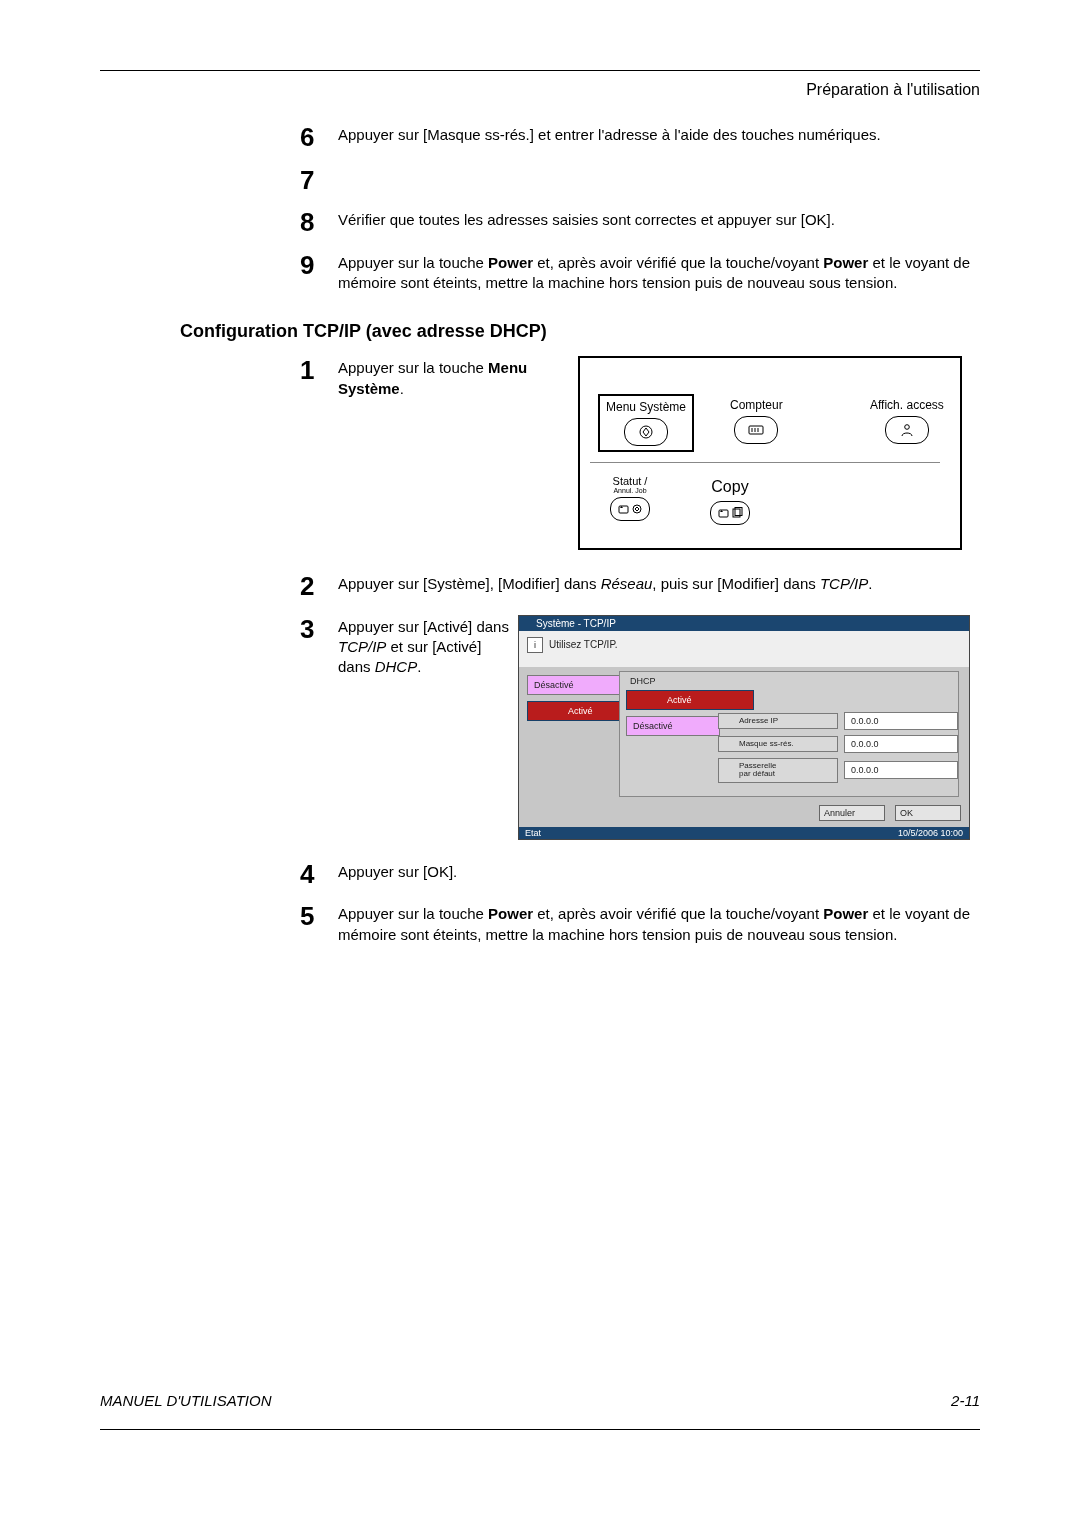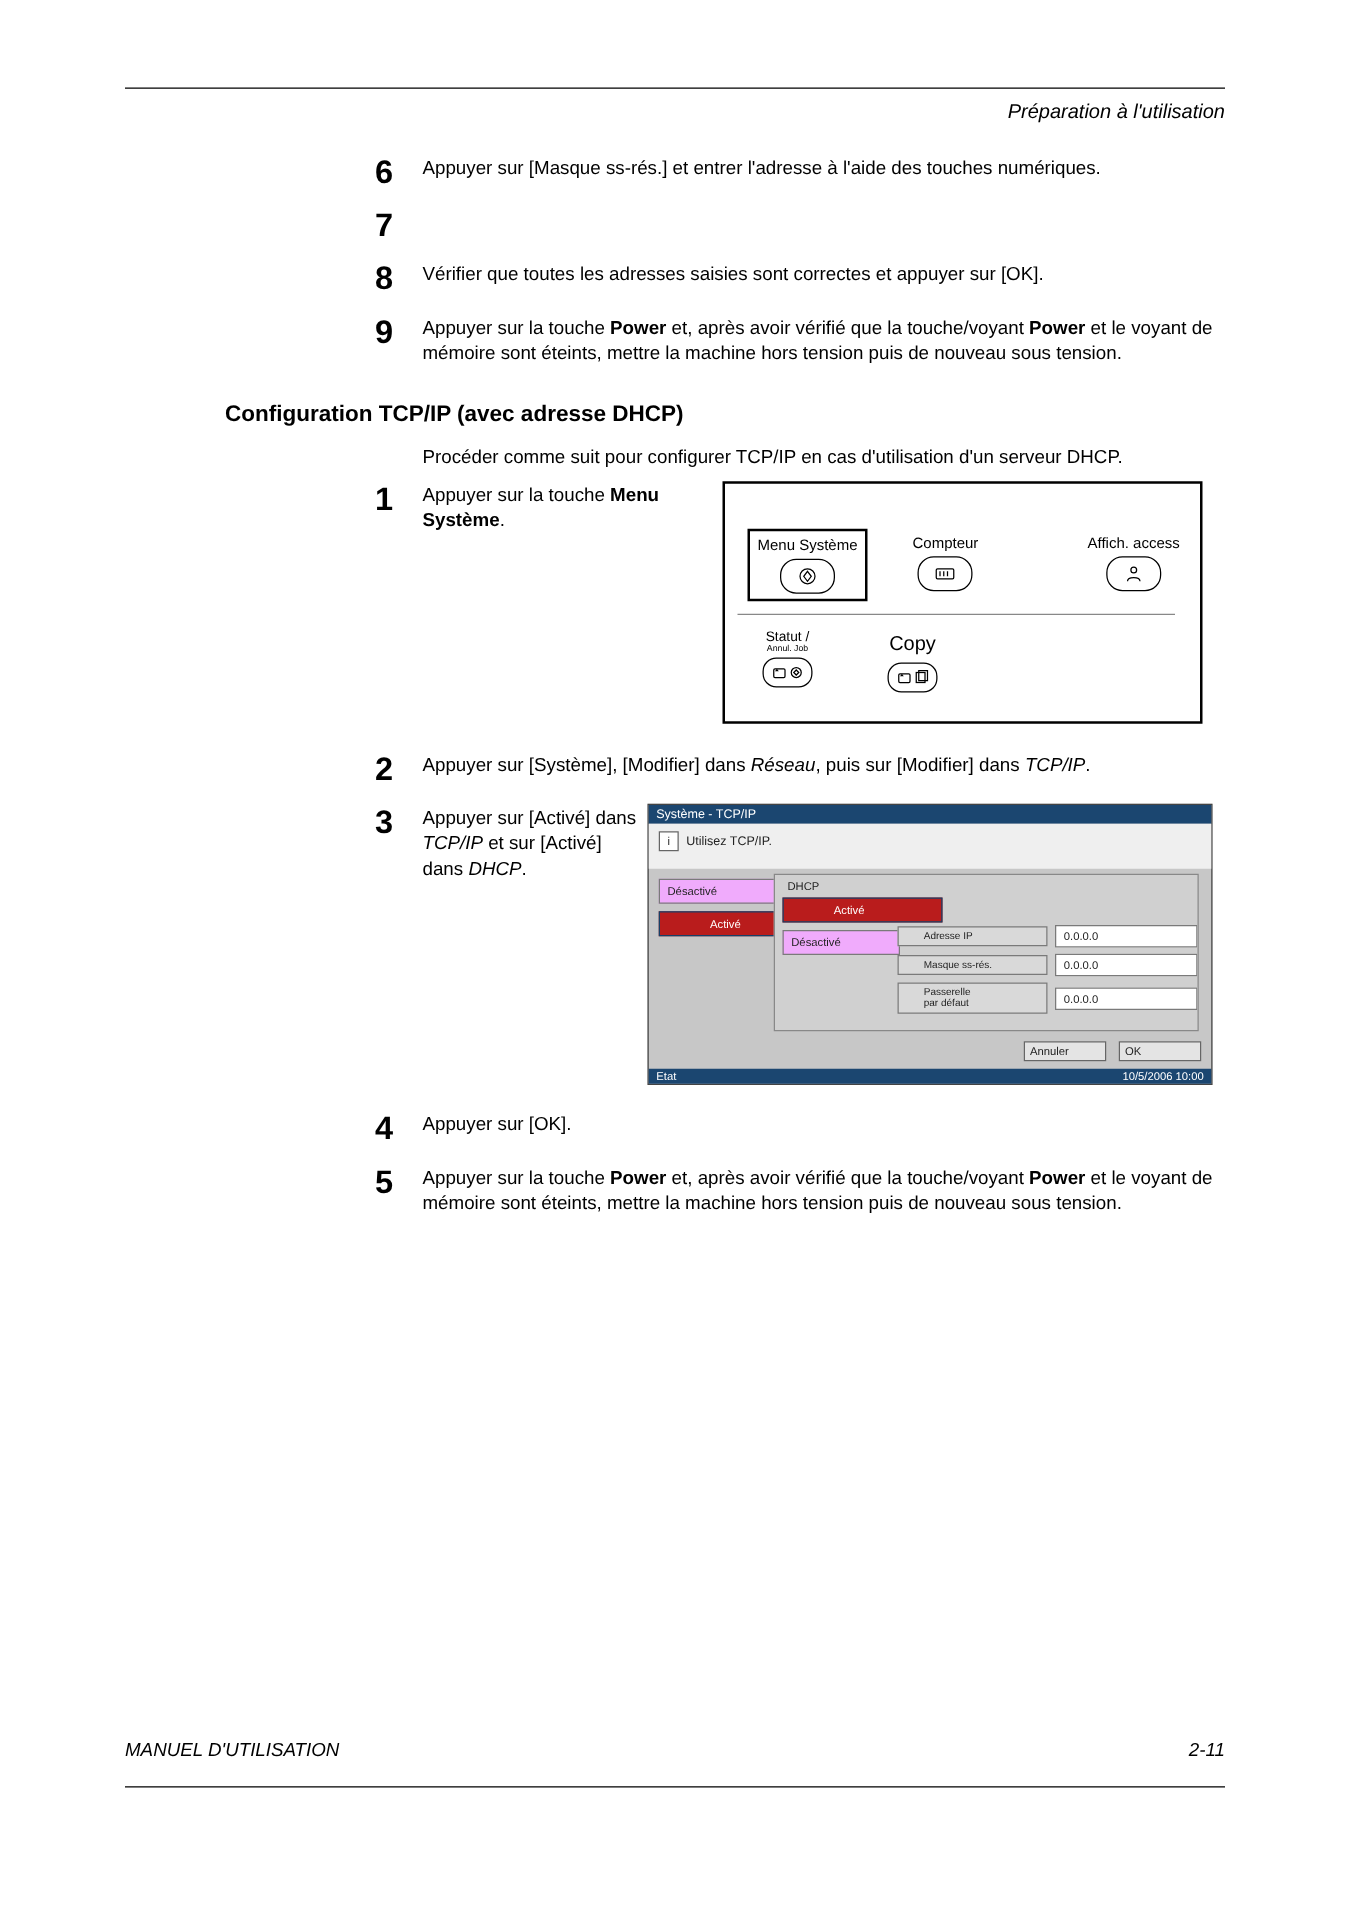--- a/index.html
+++ b/index.html
@@ -19,21 +19,20 @@
   .inner-frame {
     border-top: 1px solid #000;
     border-bottom: 1px solid #000;
     min-height: 1360px;
     padding: 10px 0 40px 0;
     box-sizing: border-box;
     position: relative;
   }
   .header-right {
     text-align: right;
-    font-style: italic;
     font-size: 16px;
     margin-bottom: 24px;
   }
   .step-row {
     display: flex;
     margin: 10px 0 14px 200px;
   }
   .step-num {
     font-size: 26px;
     font-weight: bold;
@@ -108,21 +107,21 @@
     border: 1px solid #444;
     font-size: 10px;
     background: #c7c7c7;
     color: #222;
     flex: 0 0 auto;
   }
   .scr-titlebar {
     background: #1b4670;
     color: #fff;
     font-size: 10px;
-    padding: 2px 6px;
+    padding: 2px 17px;
   }
   .scr-info {
     background: #efefef;
     padding: 6px 8px 14px 8px;
     display: flex; align-items: center;
     gap: 6px;
   }
   .info-icon {
     width: 14px; height: 14px; border: 1px solid #666;
     display: flex; align-items: center; justify-content: center;
@@ -249,21 +248,20 @@
 
     <div class="step-row">
       <div class="step-num">9</div>
       <div class="step-text">
         <span>Appuyer sur la touche </span><b>Power</b><span> et, après avoir vérifié que la touche/voyant </span><b>Power</b><span> et le voyant de mémoire sont éteints, mettre la machine hors tension puis de nouveau sous tension.</span>
       </div>
     </div>
 
     <h2 class="section-title">Configuration TCP/IP (avec adresse DHCP)</h2>
 
-    <div class="body-indent">Procéder comme suit pour configurer TCP/IP en cas d'utilisation d'un serveur DHCP.</div>
 
     <div class="row-step1">
       <div class="step-num">1</div>
       <div class="step-text">
         <span>Appuyer sur la touche </span><b>Menu Système</b><span>.</span>
       </div>
 
       <div class="panel-illus">
         <div class="panel-inner">
 

